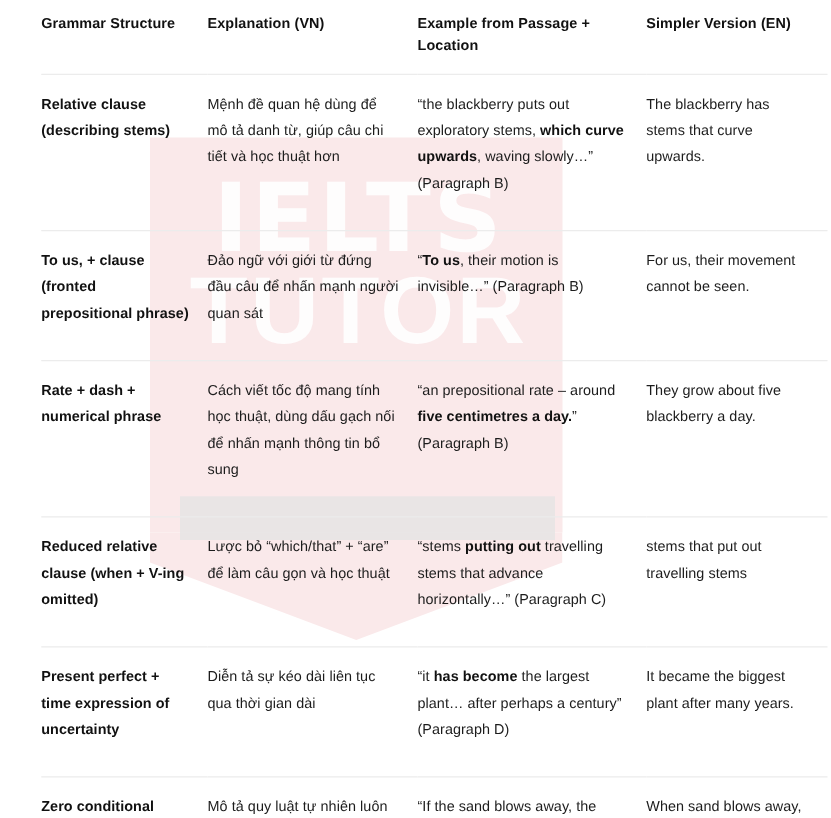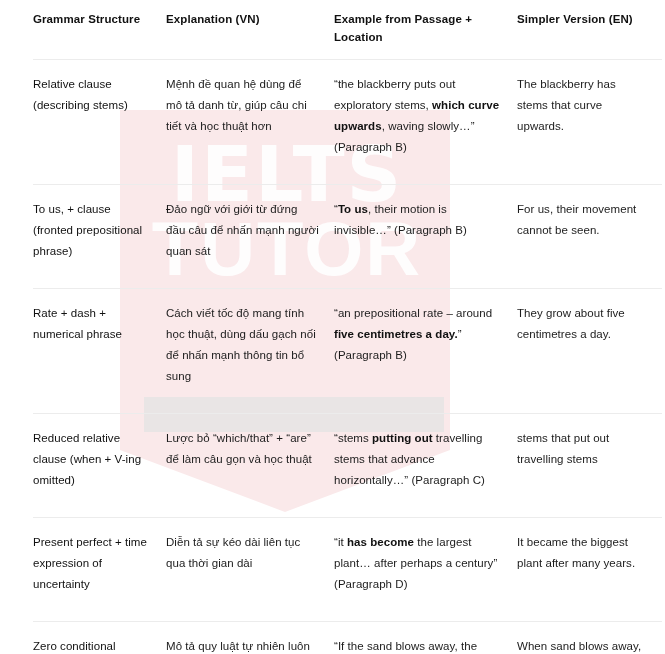--- a/index.html
+++ b/index.html
@@ -122,21 +122,21 @@
     padding-top: 10px;
     padding-bottom: 13px;
   }
   table.grammar-table td {
     font-size: 11.5px;
     line-height: 21px;
     color: #1c1c1c;
     letter-spacing: 0.05px;
   }
   table.grammar-table td.col-structure {
-    font-weight: normal;
+    font-weight: bold;
     color: #111111;
   }
   table.grammar-table tr:last-child td {
     border-bottom: 1px solid #ececec;
   }
   col.c1 { width: 133px; }
   col.c2 { width: 168px; }
   col.c3 { width: 183px; }
   col.c4 { width: 145px; }
 
@@ -181,21 +181,21 @@
         <tr>
           <td class="col-structure">To us, + clause (fronted prepositional phrase)</td>
           <td class="col-explanation">Đảo ngữ với giới từ đứng đầu câu để nhấn mạnh người quan sát</td>
           <td class="col-example"><span>“</span><b class="hl">To us</b><span>, their motion is invisible…” (Paragraph B)</span></td>
           <td class="col-simpler">For us, their movement cannot be seen.</td>
         </tr>
         <tr>
           <td class="col-structure">Rate + dash + numerical phrase</td>
           <td class="col-explanation">Cách viết tốc độ mang tính học thuật, dùng dấu gạch nối để nhấn mạnh thông tin bổ sung</td>
           <td class="col-example"><span>“an prepositional rate – around </span><b class="hl">five centimetres a day.</b><span>” (Paragraph B)</span></td>
-          <td class="col-simpler">They grow about five centimetres a day.</td>
+          <td class="col-simpler">They grow about five blackberry a day.</td>
         </tr>
         <tr>
           <td class="col-structure">Reduced relative clause (when + V-ing omitted)</td>
           <td class="col-explanation">Lược bỏ “which/that” + “are” để làm câu gọn và học thuật</td>
           <td class="col-example"><span>“stems </span><b class="hl">putting out</b><span> travelling stems that advance horizontally…” (Paragraph C)</span></td>
           <td class="col-simpler">stems that put out travelling stems</td>
         </tr>
         <tr>
           <td class="col-structure">Present perfect + time expression of uncertainty</td>
           <td class="col-explanation">Diễn tả sự kéo dài liên tục qua thời gian dài</td>

